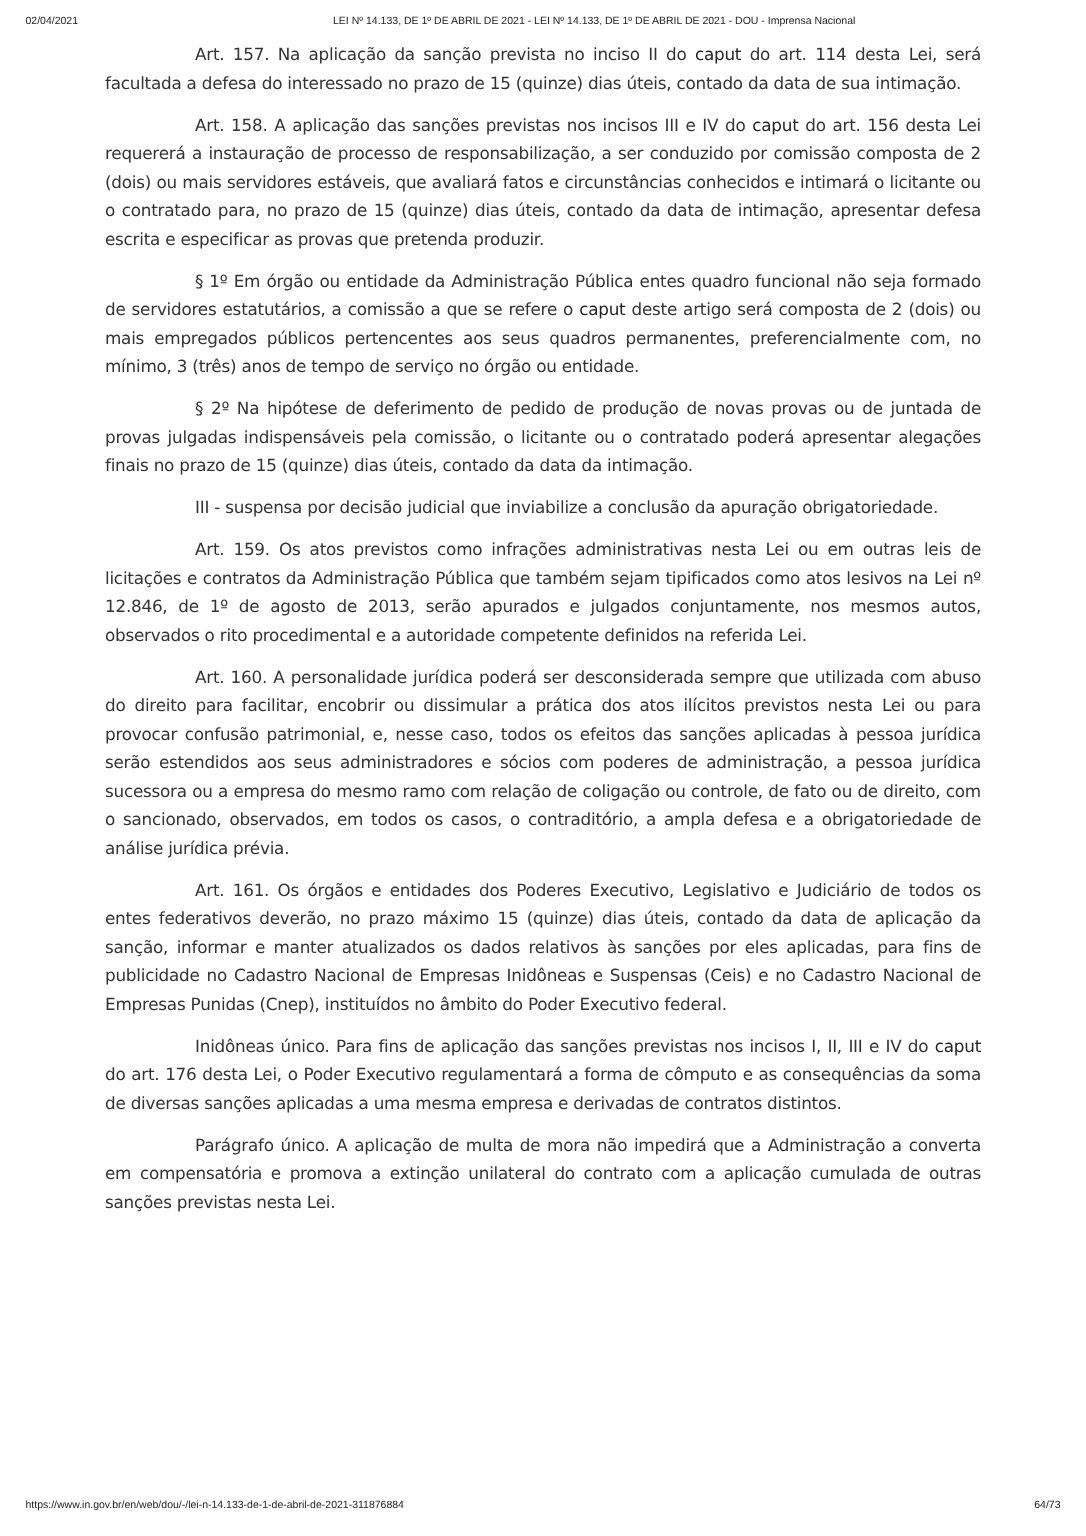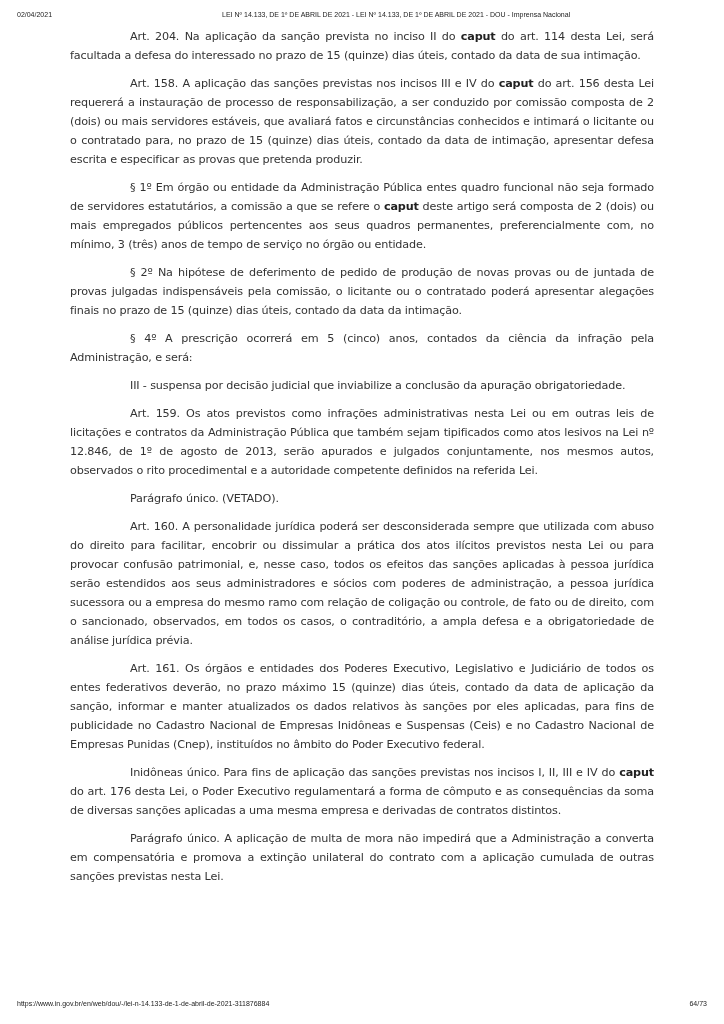--- a/index.html
+++ b/index.html
@@ -26,39 +26,37 @@
     color: #333333;
     font-size: 11.2px;
     line-height: 19px;
     letter-spacing: -0.15px;
   }
   .content p {
     margin: 0 0 9px 0;
     text-align: justify;
     text-indent: 60px;
   }
-  .content b { font-weight: bold; color: #222; }
+  .content b { font-weight: normal; color: #222; }
 </style>
 </head>
 <body>
 
 <div class="print-header">
   <span class="date">02/04/2021</span>
   <span class="title">LEI Nº 14.133, DE 1º DE ABRIL DE 2021 - LEI Nº 14.133, DE 1º DE ABRIL DE 2021 - DOU - Imprensa Nacional</span>
 </div>
 
 <div class="content">
-  <p><span>Art. 204. Na aplicação da sanção prevista no inciso II do </span><b>caput</b><span> do art. 114 desta Lei, será facultada a defesa do interessado no prazo de 15 (quinze) dias úteis, contado da data de sua intimação.</span></p>
+  <p><span>Art. 157. Na aplicação da sanção prevista no inciso II do </span><b>caput</b><span> do art. 114 desta Lei, será facultada a defesa do interessado no prazo de 15 (quinze) dias úteis, contado da data de sua intimação.</span></p>
   <p><span>Art. 158. A aplicação das sanções previstas nos incisos III e IV do </span><b>caput</b><span> do art. 156 desta Lei requererá a instauração de processo de responsabilização, a ser conduzido por comissão composta de 2 (dois) ou mais servidores estáveis, que avaliará fatos e circunstâncias conhecidos e intimará o licitante ou o contratado para, no prazo de 15 (quinze) dias úteis, contado da data de intimação, apresentar defesa escrita e especificar as provas que pretenda produzir.</span></p>
   <p><span>§ 1º Em órgão ou entidade da Administração Pública entes quadro funcional não seja formado de servidores estatutários, a comissão a que se refere o </span><b>caput</b><span> deste artigo será composta de 2 (dois) ou mais empregados públicos pertencentes aos seus quadros permanentes, preferencialmente com, no mínimo, 3 (três) anos de tempo de serviço no órgão ou entidade.</span></p>
   <p><span>§ 2º Na hipótese de deferimento de pedido de produção de novas provas ou de juntada de provas julgadas indispensáveis pela comissão, o licitante ou o contratado poderá apresentar alegações finais no prazo de 15 (quinze) dias úteis, contado da data da intimação.</span></p>
-  <p><span>§ 4º A prescrição ocorrerá em 5 (cinco) anos, contados da ciência da infração pela Administração, e será:</span></p>
   <p><span>III - suspensa por decisão judicial que inviabilize a conclusão da apuração obrigatoriedade.</span></p>
   <p><span>Art. 159. Os atos previstos como infrações administrativas nesta Lei ou em outras leis de licitações e contratos da Administração Pública que também sejam tipificados como atos lesivos na Lei nº 12.846, de 1º de agosto de 2013, serão apurados e julgados conjuntamente, nos mesmos autos, observados o rito procedimental e a autoridade competente definidos na referida Lei.</span></p>
-  <p><span>Parágrafo único. (VETADO).</span></p>
   <p><span>Art. 160. A personalidade jurídica poderá ser desconsiderada sempre que utilizada com abuso do direito para facilitar, encobrir ou dissimular a prática dos atos ilícitos previstos nesta Lei ou para provocar confusão patrimonial, e, nesse caso, todos os efeitos das sanções aplicadas à pessoa jurídica serão estendidos aos seus administradores e sócios com poderes de administração, a pessoa jurídica sucessora ou a empresa do mesmo ramo com relação de coligação ou controle, de fato ou de direito, com o sancionado, observados, em todos os casos, o contraditório, a ampla defesa e a obrigatoriedade de análise jurídica prévia.</span></p>
   <p><span>Art. 161. Os órgãos e entidades dos Poderes Executivo, Legislativo e Judiciário de todos os entes federativos deverão, no prazo máximo 15 (quinze) dias úteis, contado da data de aplicação da sanção, informar e manter atualizados os dados relativos às sanções por eles aplicadas, para fins de publicidade no Cadastro Nacional de Empresas Inidôneas e Suspensas (Ceis) e no Cadastro Nacional de Empresas Punidas (Cnep), instituídos no âmbito do Poder Executivo federal.</span></p>
   <p><span>Inidôneas único. Para fins de aplicação das sanções previstas nos incisos I, II, III e IV do </span><b>caput</b><span> do art. 176 desta Lei, o Poder Executivo regulamentará a forma de cômputo e as consequências da soma de diversas sanções aplicadas a uma mesma empresa e derivadas de contratos distintos.</span></p>
   <p><span>Parágrafo único. A aplicação de multa de mora não impedirá que a Administração a converta em compensatória e promova a extinção unilateral do contrato com a aplicação cumulada de outras sanções previstas nesta Lei.</span></p>
 
 </div>
 
 <div class="print-footer">
   <span class="url">https://www.in.gov.br/en/web/dou/-/lei-n-14.133-de-1-de-abril-de-2021-311876884</span>
   <span class="page">64/73</span>

